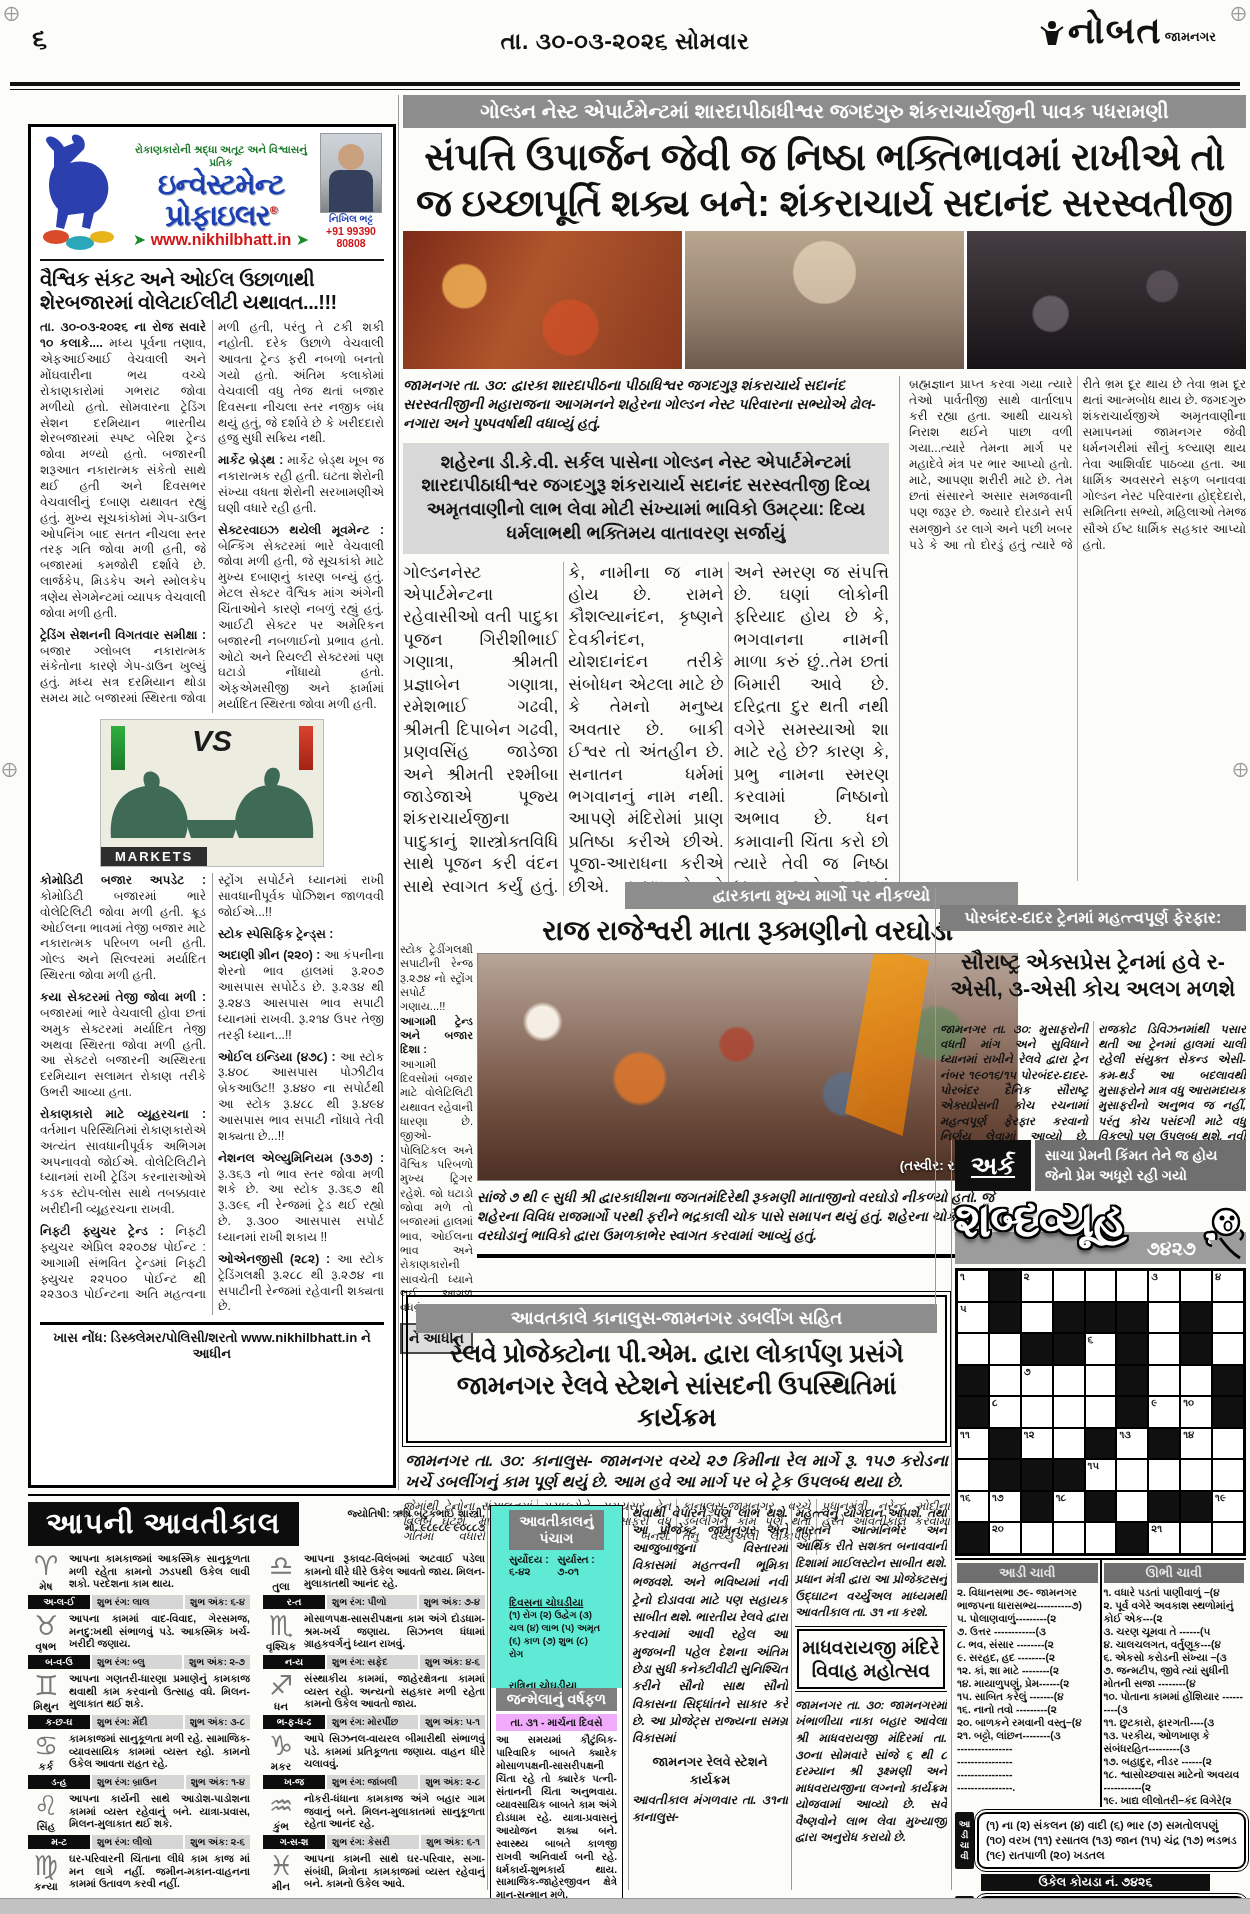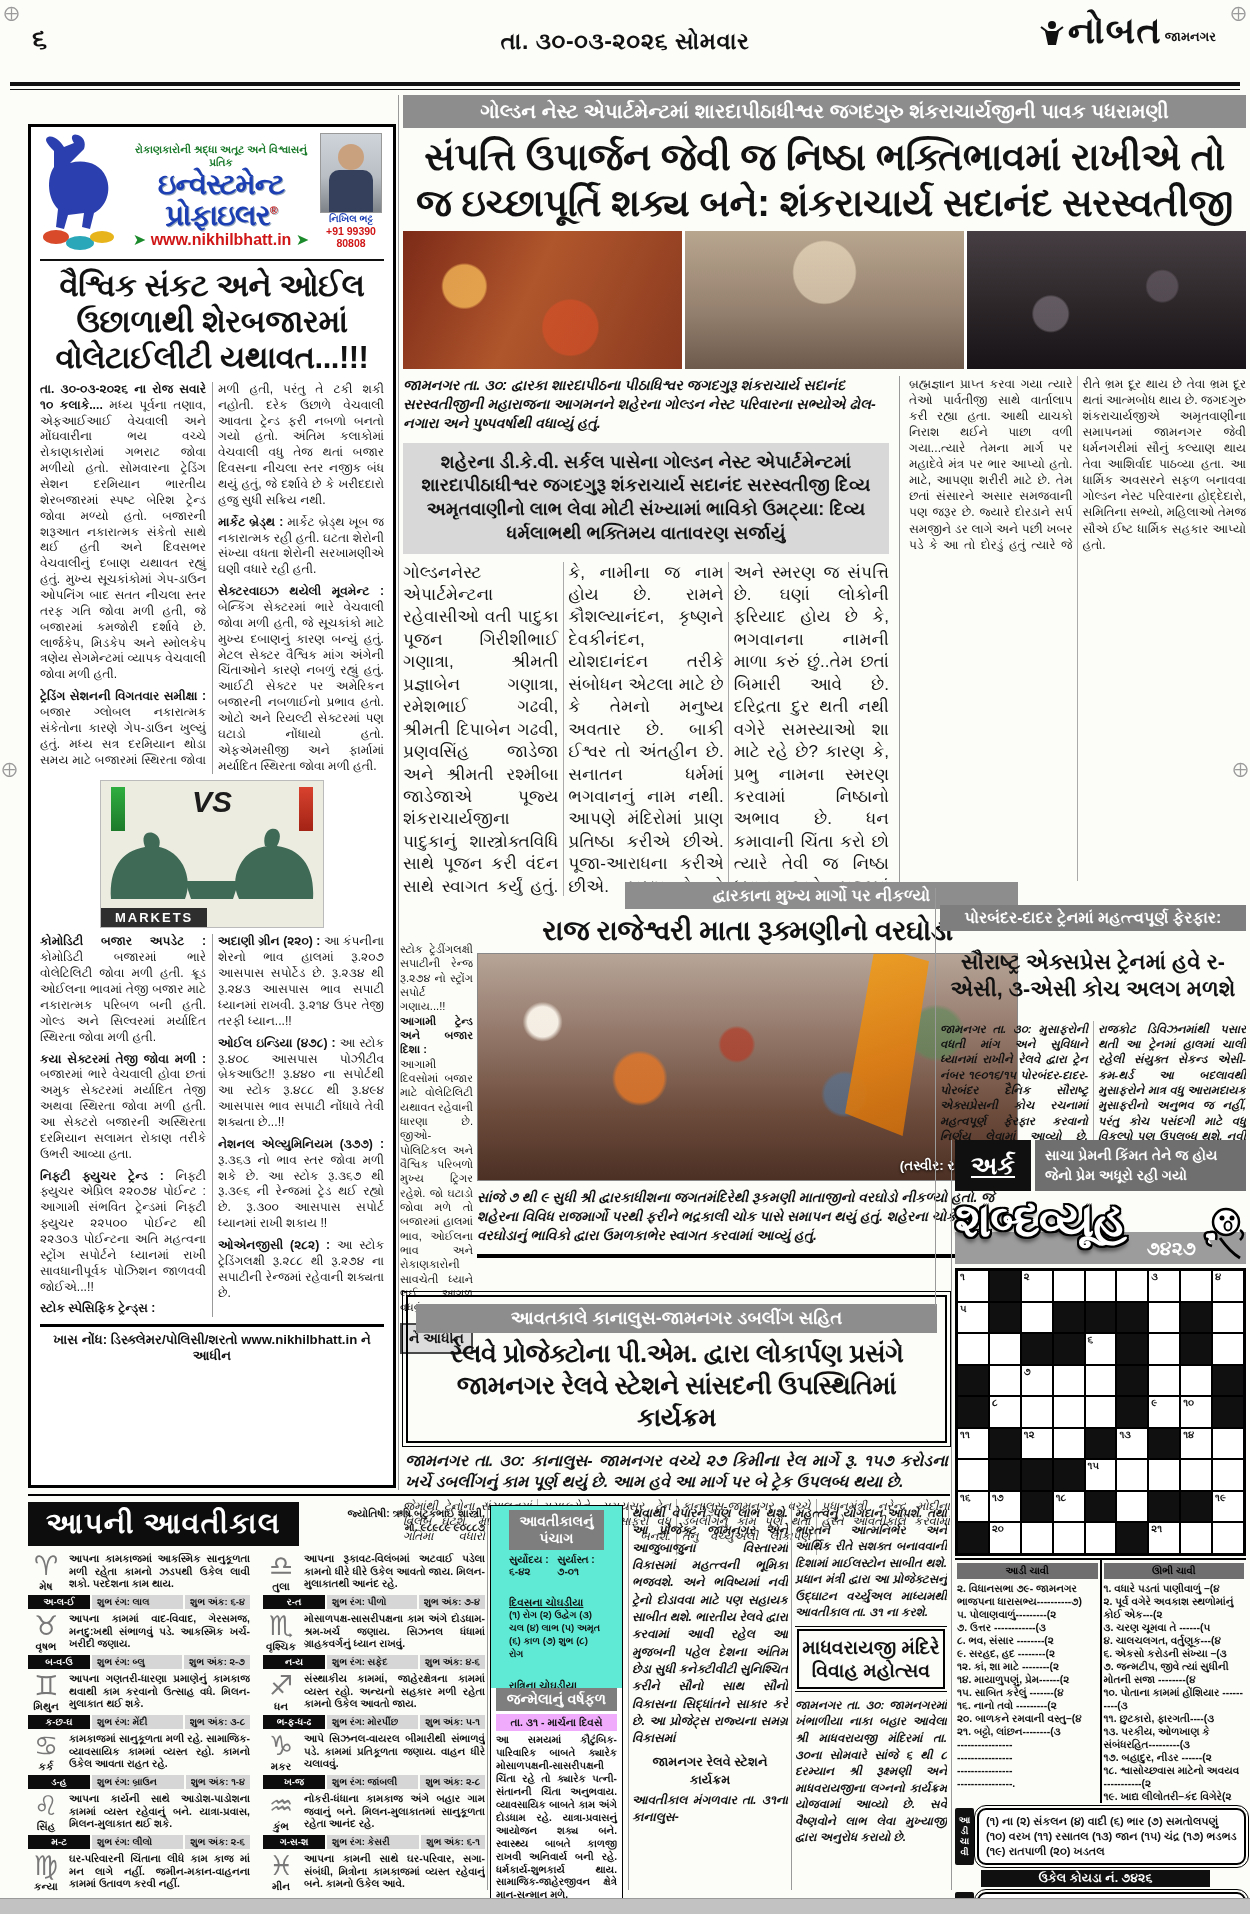--- a/index.html
+++ b/index.html
@@ -27,21 +27,21 @@
   .ad-brand sup{font-size:11px;color:#c01818;}
   .ad-web{color:#d01616;font-size:16px;font-weight:800;}
   .ad-web .arr{color:#1a8a2a;font-weight:900;}
   .ad-right{width:66px;text-align:center;}
   .ad-photo{width:60px;height:78px;background:linear-gradient(180deg,#cfd4da 0%,#b9bec4 55%,#7c8287 100%);
             border:1px solid #999;position:relative;overflow:hidden;margin:0 auto;}
   .ad-photo::before{content:"";position:absolute;left:17px;top:10px;width:26px;height:26px;border-radius:50%;background:#caa17e;}
   .ad-photo::after{content:"";position:absolute;left:8px;top:36px;width:44px;height:42px;border-radius:10px 10px 0 0;background:#35405c;}
   .ad-name{color:#1d3fb4;font-size:10px;font-weight:800;}
   .ad-phone{color:#d01616;font-size:10.5px;font-weight:800;}
-  .stock-headline{font-size:31px;font-weight:900;text-align:center;line-height:1.16;margin:7px 0 6px;letter-spacing:-.5px;}
+  .stock-headline{font-size:20px;font-weight:900;line-height:1.16;margin:7px 0 6px;letter-spacing:-.5px;}
   .stock-cols{column-count:2;column-gap:12px;column-rule:1px solid #999;font-size:12.2px;line-height:1.3;text-align:justify;}
   .sec{margin:0 0 6px;}
   .sec b{font-weight:800;}
   .vs-img{width:222px;height:146px;margin:6px auto;position:relative;background:#edece1;border:1px solid #bbb;overflow:hidden;}
   .vs-txt{position:absolute;left:50%;top:4px;transform:translateX(-50%);font-size:30px;font-weight:900;color:#1c1c1c;font-style:italic;}
   .vs-candle{position:absolute;top:6px;width:14px;height:44px;}
   .vs-candle.g{left:10px;background:linear-gradient(180deg,#2fae3f,#1d7a2b);}
   .vs-candle.r{right:10px;background:linear-gradient(180deg,#d8422e,#a32315);}
   .vs-markets{position:absolute;left:0;bottom:0;background:#2e2e2e;color:#fff;font-weight:800;
               font-size:13px;letter-spacing:2px;padding:2px 14px;}
@@ -105,21 +105,21 @@
     text-shadow:-2px 0 0 #000,2px 0 0 #000,0 -2px 0 #000,0 2px 0 #000,-2px -2px 0 #000,2px 2px 0 #000,-2px 2px 0 #000,2px -2px 0 #000,0 5px 4px rgba(0,0,0,.55);}
   .xw-num{position:absolute;right:50px;bottom:8px;color:#fff;font-weight:800;font-size:19px;}
   .xw-toon{position:absolute;right:0;bottom:2px;}
   .xgrid{display:grid;grid-template-columns:repeat(9,1fr);border:2.5px solid #000;background:#fff;}
   .xcell{height:29.5px;border:1px solid #000;position:relative;background:#fff;}
   .xcell.black{background:#101010;}
   .xnum{position:absolute;top:0;left:2px;font-size:10px;font-weight:700;}
   .xclues{display:flex;border-top:2px solid #000;margin-top:2px;}
   .xclue-col{flex:1;padding:0 2px;}
   .xclue-col + .xclue-col{border-left:2px solid #000;}
-  .xclue-head{background:#6f6f6f;color:#000000;font-weight:800;text-align:center;font-size:10px;padding:2px;margin:3px 0;}
+  .xclue-head{background:#6f6f6f;color:#e5e5e5;font-weight:800;text-align:center;font-size:13px;padding:2px;margin:3px 0;}
   .xclue{font-size:10.4px;font-weight:700;line-height:1.25;}
   .xsol-row{display:flex;gap:3px;margin-top:5px;align-items:stretch;}
   .xsol-label{width:19px;background:#101010;color:#fff;font-size:9px;font-weight:700;display:flex;flex-direction:column;
               align-items:center;justify-content:center;line-height:1.15;border-radius:2px;}
   .xsol-box{flex:1;border:2px solid #000;outline:1.5px solid #000;outline-offset:2px;border-radius:9px;
             padding:4px 7px;font-size:11.2px;font-weight:800;line-height:1.35;background:#fff;}
   .xukel{background:#101010;color:#fff;text-align:center;font-weight:800;font-size:12.5px;margin:5px 36px 0 26px;padding:1px;}
   
   .rail{left:403px;top:1292px;width:547px;}
   .rail-box{border:2px solid #000;outline:1px solid #000;outline-offset:3px;padding:7px 8px;margin:3px;}
@@ -236,20 +236,21 @@
         <path d="M84 92 L138 92 L132 110 L90 110 Z" fill="#3f6a56"></path>
       </svg>
       <div class="vs-markets">MARKETS</div>
     </div>
 
     <div class="stock-cols">
   <p class="sec"><b>કોમોડિટી બજાર અપડેટ :</b> <span>કોમોડિટી બજારમાં ભારે વોલેટિલિટી જોવા મળી હતી. ક્રૂડ ઓઈલના ભાવમાં તેજી બજાર માટે નકારાત્મક પરિબળ બની હતી. ગોલ્ડ અને સિલ્વરમાં મર્યાદિત સ્થિરતા જોવા મળી હતી.</span></p>
 
   <p class="sec"><b>કયા સેક્ટરમાં તેજી જોવા મળી :</b> <span>બજારમાં ભારે વેચવાલી હોવા છતાં અમુક સેક્ટરમાં મર્યાદિત તેજી અથવા સ્થિરતા જોવા મળી હતી. આ સેક્ટરો બજારની અસ્થિરતા દરમિયાન સલામત રોકાણ તરીકે ઉભરી આવ્યા હતા.</span></p>
 
+  <p class="sec"><b>રોકાણકારો માટે વ્યૂહરચના :</b> <span>વર્તમાન પરિસ્થિતિમાં રોકાણકારોએ અત્યંત સાવધાનીપૂર્વક અભિગમ અપનાવવો જોઈએ. વોલેટિલિટીને ધ્યાનમાં રાખી ટ્રેડિંગ કરનારાઓએ કડક સ્ટોપ-લોસ સાથે તબક્કાવાર ખરીદીની વ્યૂહરચના રાખવી.</span></p>
 
   <p class="sec"><b>નિફ્ટી ફ્યુચર ટ્રેન્ડ :</b> <span>નિફ્ટી ફ્યુચર એપ્રિલ ૨૨૦૭૪ પોઈન્ટ : આગામી સંભવિત ટ્રેન્ડમાં નિફ્ટી ફ્યુચર ૨૨૫૦૦ પોઈન્ટ થી ૨૨૩૦૩ પોઈન્ટના અતિ મહત્વના સ્ટ્રોંગ સપોર્ટને ધ્યાનમાં રાખી સાવધાનીપૂર્વક પોઝિશન જાળવવી જોઈએ...!!</span></p>
 
   <p class="sec"><b>સ્ટોક સ્પેસિફિક ટ્રેન્ડ્સ :</b> <span></span></p>
 
   <p class="sec"><b>અદાણી ગ્રીન (૨૨૦) :</b> <span>આ કંપનીના શેરનો ભાવ હાલમાં રૂ.૨૦૭ આસપાસ સપોર્ટેડ છે. રૂ.૨૩૪ થી રૂ.૨૪૩ આસપાસ ભાવ સપાટી ધ્યાનમાં રાખવી. રૂ.૨૧૪ ઉપર તેજી તરફી ધ્યાન...!!</span></p>
 
   <p class="sec"><b>ઓઈલ ઇન્ડિયા (૪૭૮) :</b> <span>આ સ્ટોક રૂ.૪૦૮ આસપાસ પોઝીટીવ બ્રેકઆઉટ!! રૂ.૪૪૦ ના સપોર્ટથી આ સ્ટોક રૂ.૪૮૮ થી રૂ.૪૯૪ આસપાસ ભાવ સપાટી નોંધાવે તેવી શક્યતા છે...!!</span></p>
 
   <p class="sec"><b>નેશનલ એલ્યુમિનિયમ (૩૭૭) :</b> <span>રૂ.૩૬૩ નો ભાવ સ્તર જોવા મળી શકે છે. આ સ્ટોક રૂ.૩૬૭ થી રૂ.૩૯૬ ની રેન્જમાં ટ્રેડ થઈ રહ્યો છે. રૂ.૩૦૦ આસપાસ સપોર્ટ ધ્યાનમાં રાખી શકાય !!</span></p>

